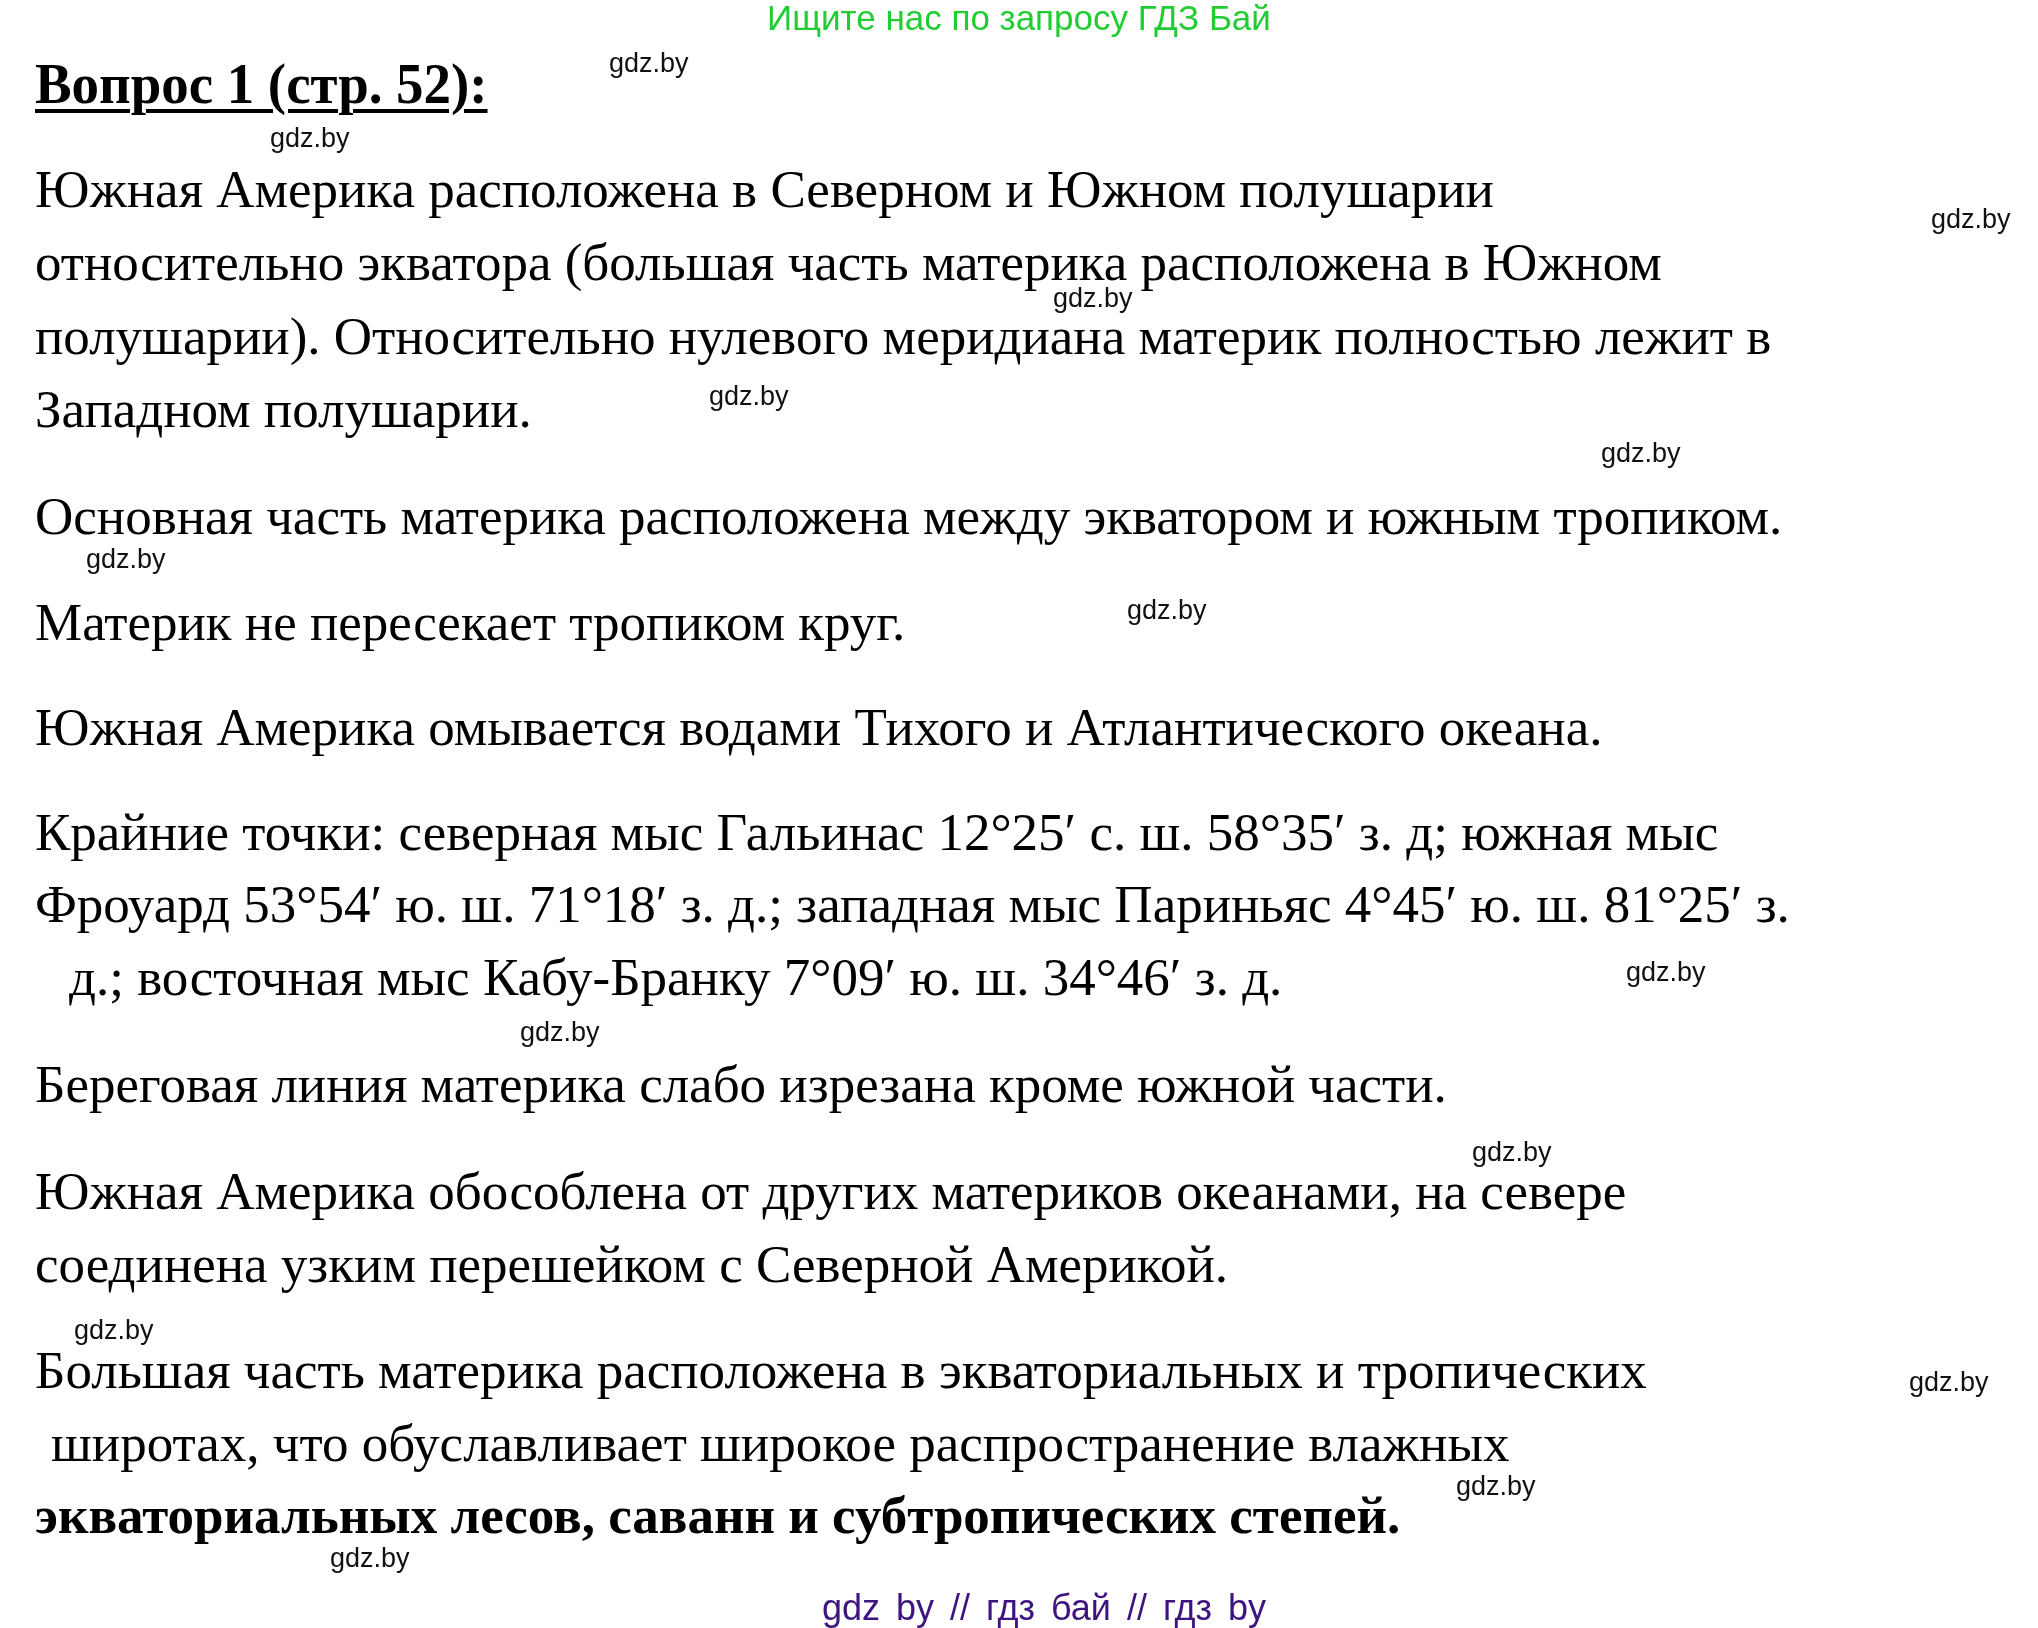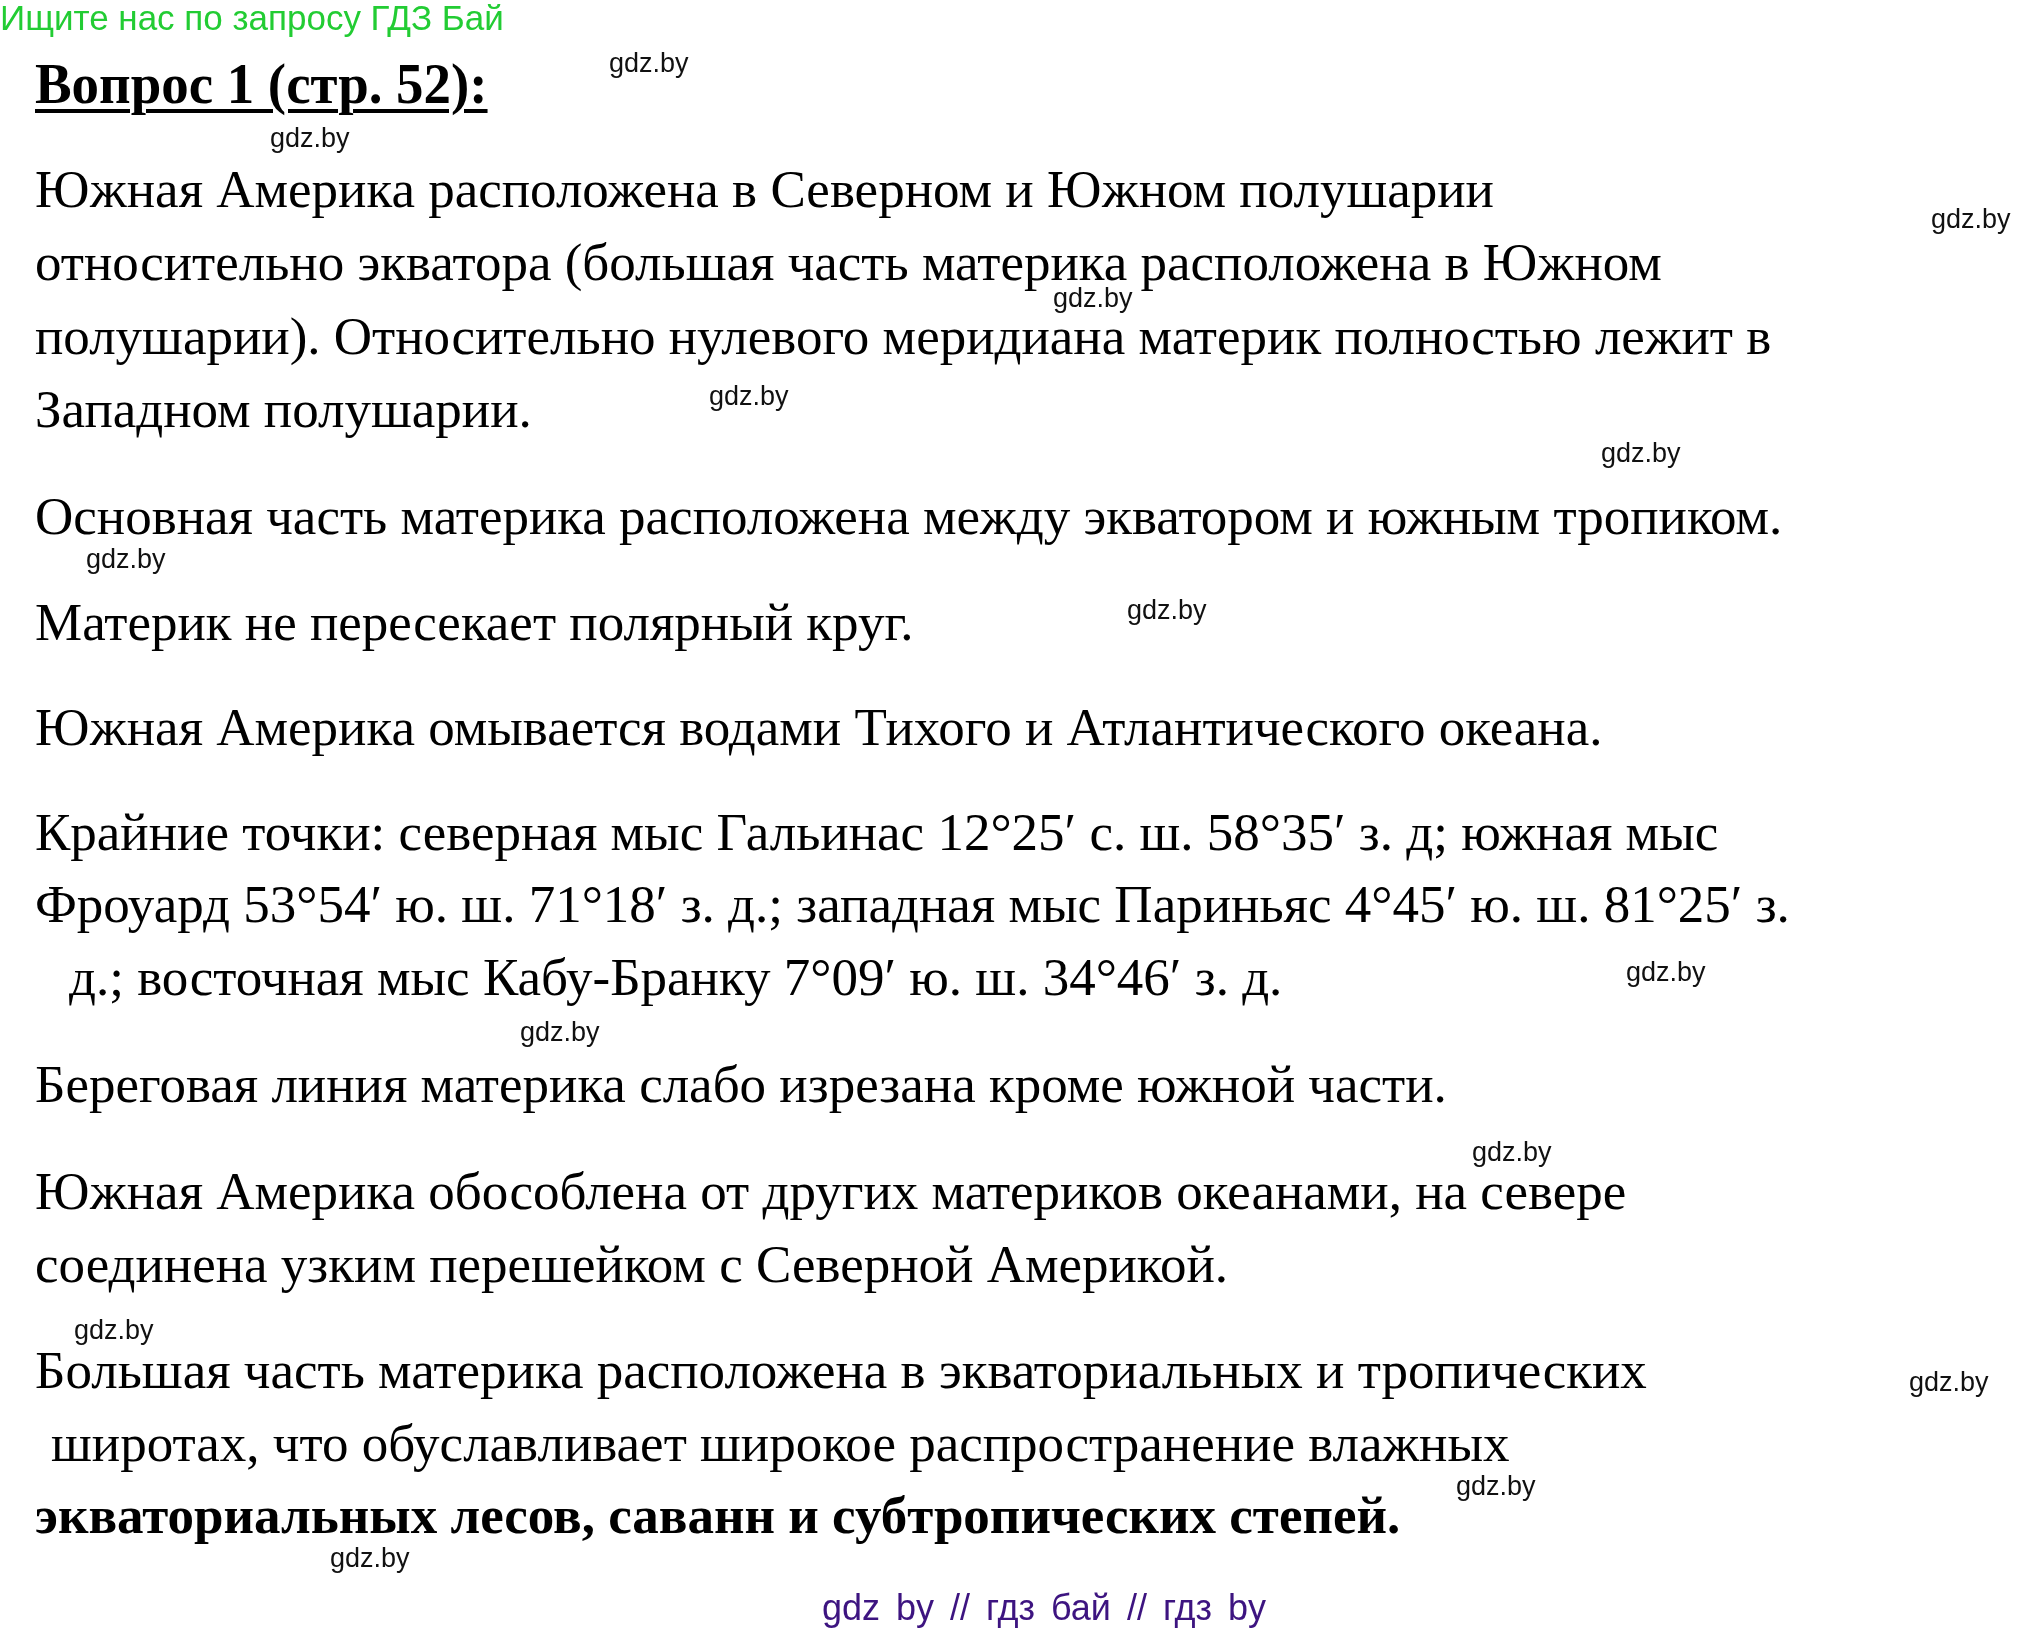--- a/index.html
+++ b/index.html
@@ -1,21 +1,21 @@
 <!DOCTYPE html>
 <html><head>
 <meta charset="utf-8">
 <style>
   html, body { margin: 0; padding: 0; background: #ffffff; }
   body { width: 2038px; height: 1628px; position: relative; overflow: hidden; }
   .abs { position: absolute; white-space: nowrap; }
   .banner {
     font-family: "Liberation Sans", sans-serif;
     font-size: 35px; line-height: 35px; color: #22cc33;
-    left: 0; width: 2038px; top: 0px;
+    left: 0; width: 2038px; text-align: center; top: 0px;
   }
   .title {
     font-family: "Liberation Serif", serif; font-weight: bold;
     font-size: 56px; line-height: 60px; color: #000;
     left: 35px; top: 54px; text-decoration: underline;
     text-decoration-thickness: 4px; text-underline-offset: 6px;
     transform: scaleX(0.98); transform-origin: left;
   }
   .line {
     font-family: "Liberation Serif", serif;
@@ -41,21 +41,21 @@
 
 <div class="abs title">Вопрос 1 (стр. 52):</div>
 
 <div class="abs line" style="top:159px;">Южная Америка расположена в Северном и Южном полушарии</div>
 <div class="abs line" style="top:232px;">относительно экватора (большая часть материка расположена в Южном</div>
 <div class="abs line" style="top:306px;">полушарии). Относительно нулевого меридиана материк полностью лежит в</div>
 <div class="abs line" style="top:379px;">Западном полушарии.</div>
 
 <div class="abs line" style="top:486px;">Основная часть материка расположена между экватором и южным тропиком.</div>
 
-<div class="abs line" style="top:592px;">Материк не пересекает полярный круг.</div>
+<div class="abs line" style="top:592px;">Материк не пересекает тропиком круг.</div>
 
 <div class="abs line" style="top:697px;">Южная Америка омывается водами Тихого и Атлантического океана.</div>
 
 <div class="abs line" style="top:802px;">Крайние точки: северная мыс Гальинас 12°25′ с. ш. 58°35′ з. д; южная мыс</div>
 <div class="abs line" style="top:874px;">Фроуард 53°54′ ю. ш. 71°18′ з. д.; западная мыс Париньяс 4°45′ ю. ш. 81°25′ з.</div>
 <div class="abs line" style="top:947px;margin-left:34px;">д.; восточная мыс Кабу-Бранку 7°09′ ю. ш. 34°46′ з. д.</div>
 
 <div class="abs line" style="top:1054px;">Береговая линия материка слабо изрезана кроме южной части.</div>
 
 <div class="abs line" style="top:1161px;">Южная Америка обособлена от других материков океанами, на севере</div>

